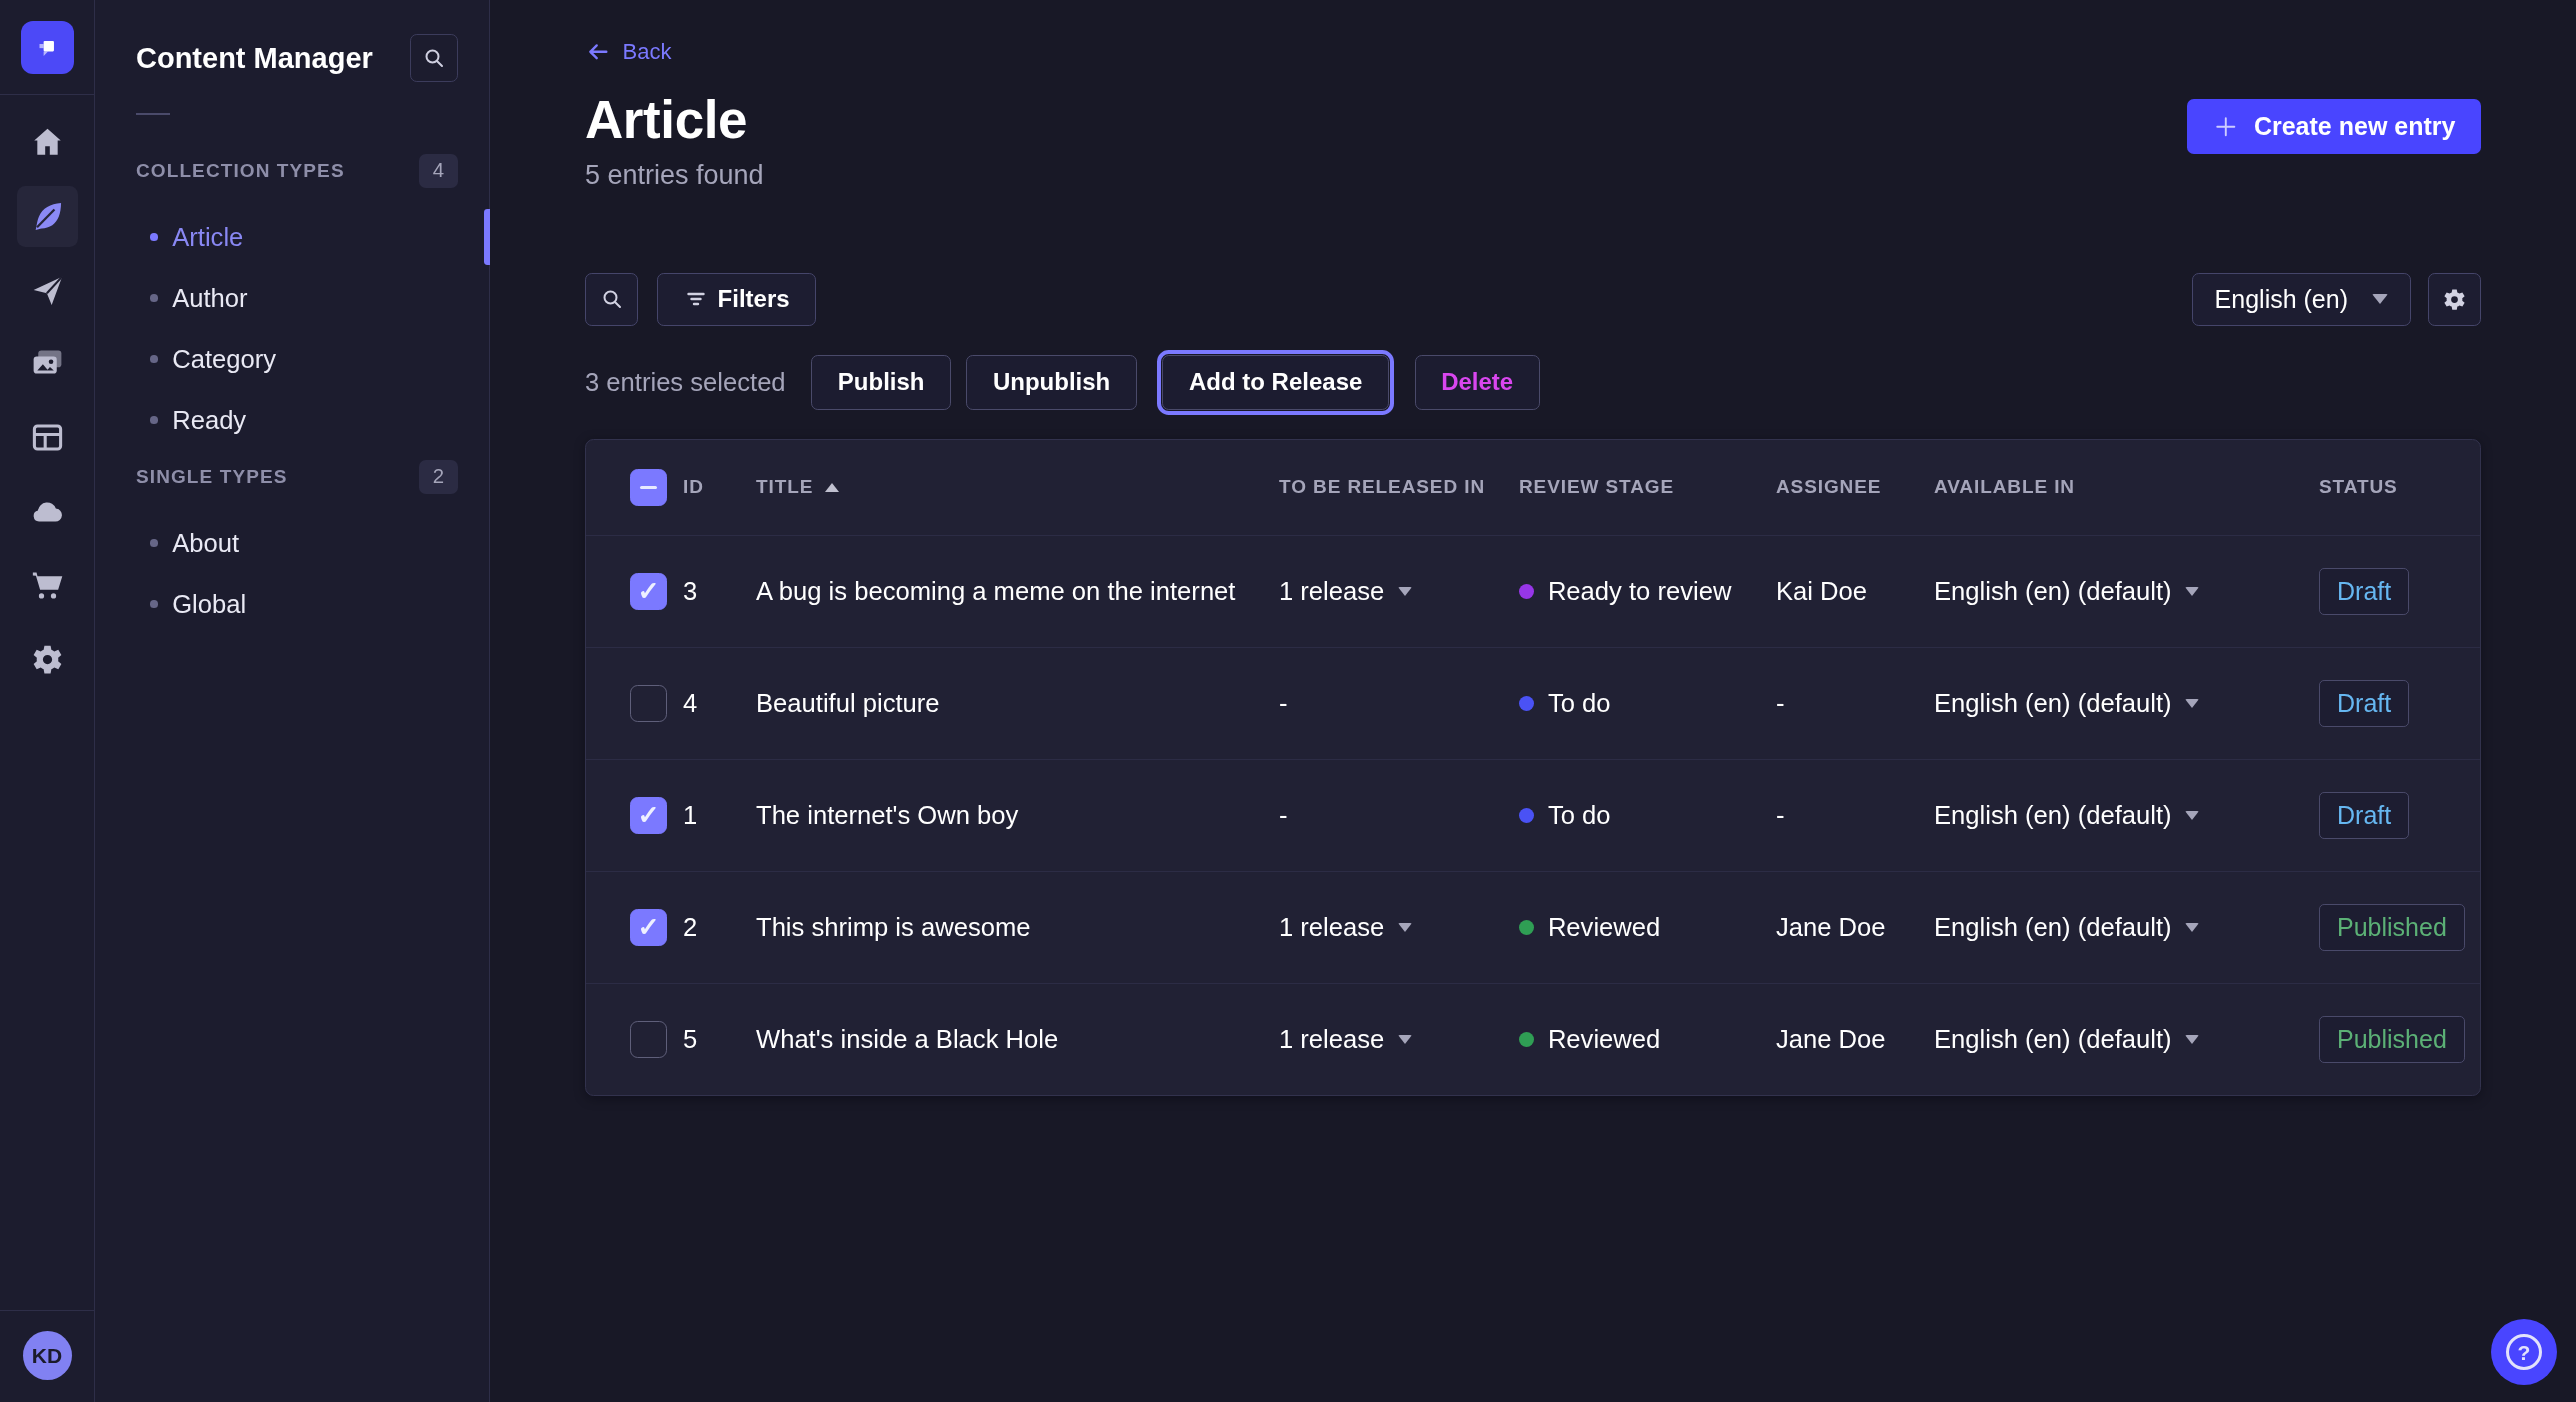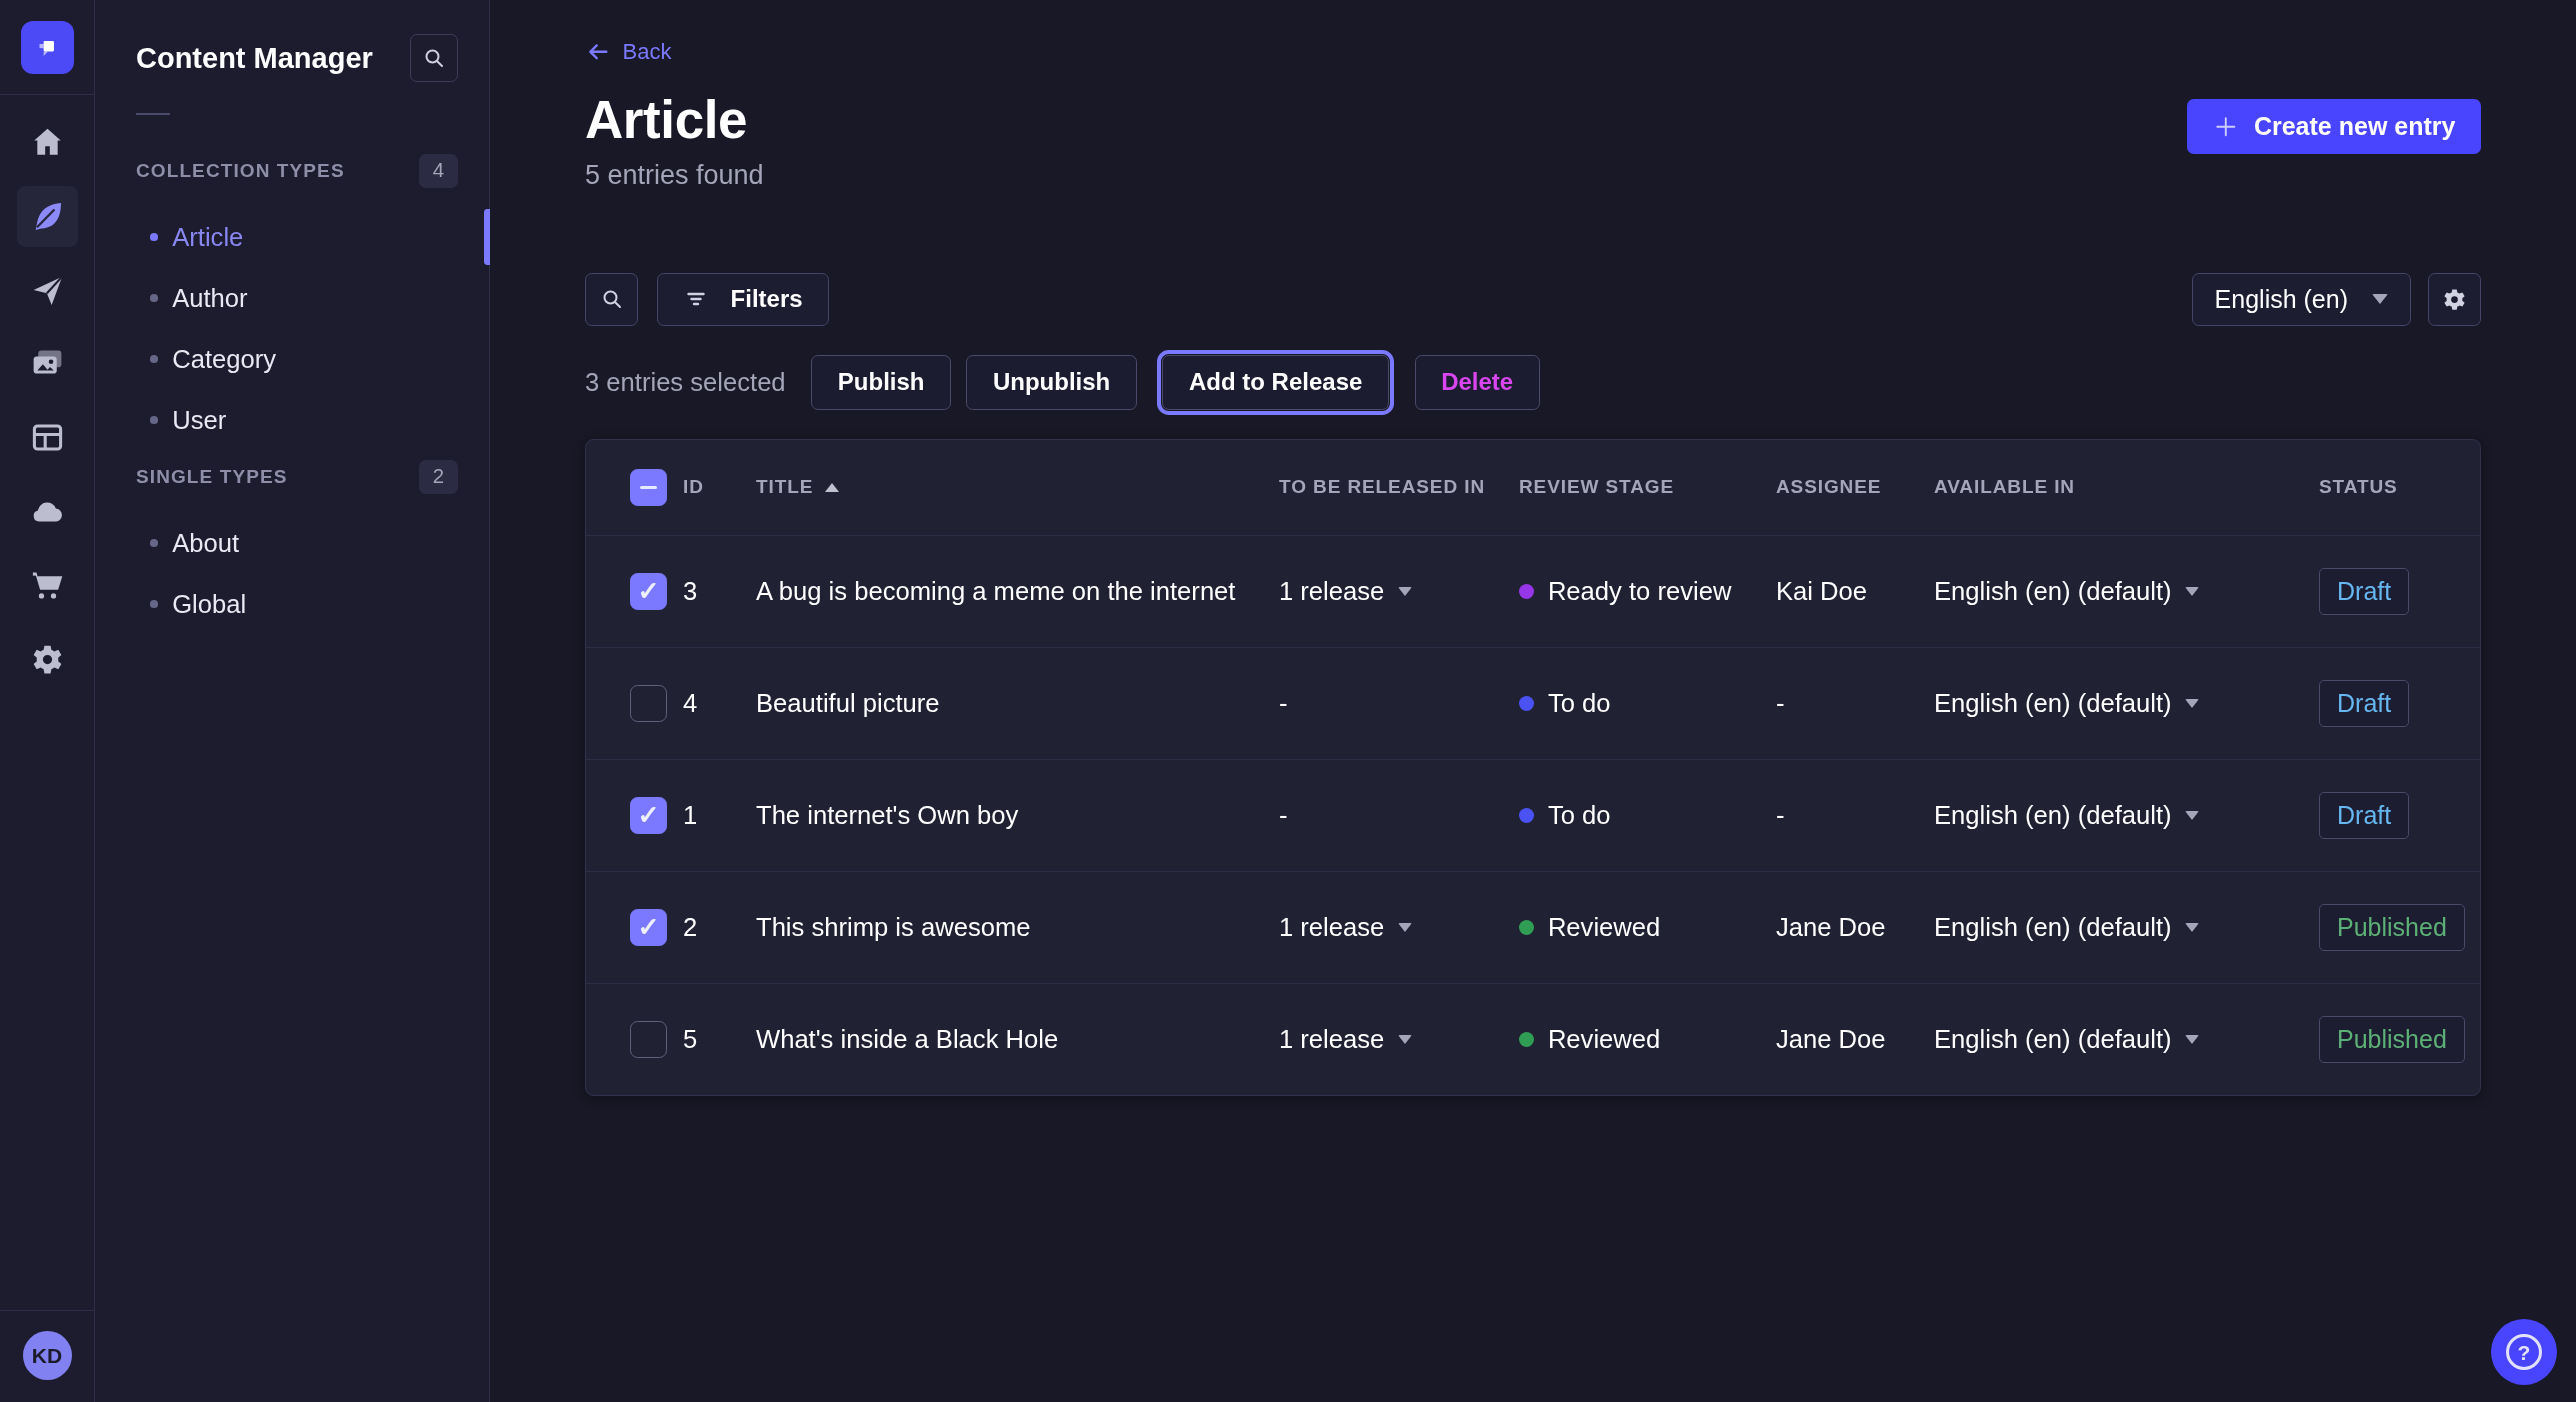--- a/index.html
+++ b/index.html
@@ -68,21 +68,21 @@
   .create-btn{margin-top:6px;height:55px;padding:0 25.6px;border:none;border-radius:6.8px;
     background:#4945ff;color:#ffffff;font-size:25px;font-weight:600;
     display:inline-flex;align-items:center;gap:15.3px;font-family:inherit;}
 
   .filter-row{margin-top:82px;display:flex;justify-content:space-between;align-items:center;}
   .fr-left,.fr-right{display:flex;align-items:center;}
   .icon-btn{width:53px;height:53px;border-radius:6.8px;border:0.9px solid #45456a;background:#1d1d31;
     color:#d2d2e2;display:flex;align-items:center;justify-content:center;padding:0;}
   .filters-btn{height:53px;margin-left:19px;padding:0 25.6px;border-radius:6.8px;border:0.9px solid #45456a;
     background:#1d1d31;color:#ffffff;font-size:24px;font-weight:600;
-    display:inline-flex;align-items:center;gap:23px;font-family:inherit;}
+    display:inline-flex;align-items:center;gap:10px;font-family:inherit;}
   .locale-btn{height:53px;margin-right:17px;padding:0 22px;border-radius:6.8px;border:0.9px solid #45456a;
     background:#1d1d31;color:#ffffff;font-size:25px;
     display:inline-flex;align-items:center;gap:24px;font-family:inherit;}
   .caret{width:0;height:0;border-left:8.5px solid transparent;border-right:8.5px solid transparent;
     border-top:10.2px solid #a5a5ba;border-radius:1.7px;}
   .caret.sm{border-left-width:7.7px;border-right-width:7.7px;border-top-width:9.4px;}
 
   .selection-row{margin-top:29px;display:flex;align-items:center;}
   .sel-text{font-size:25.6px;color:#a5a5ba;margin-right:25.6px;}
   .action-btn{height:55px;padding:0 25.6px;margin-right:15.3px;border-radius:6.8px;border:0.9px solid #4a4a6a;
@@ -219,21 +219,21 @@
         <div class="side-item clickable">
           <span class="bullet"></span>
           <span>Author</span>
         </div>
         <div class="side-item clickable">
           <span class="bullet"></span>
           <span>Category</span>
         </div>
         <div class="side-item clickable">
           <span class="bullet"></span>
-          <span>User</span>
+          <span>Ready</span>
         </div>
       </div>
     </div>
 
     <div class="side-section second">
       <div class="side-label-row">
         <span class="side-label">SINGLE TYPES</span>
         <span class="side-badge">2</span>
       </div>
       <div class="side-items">

